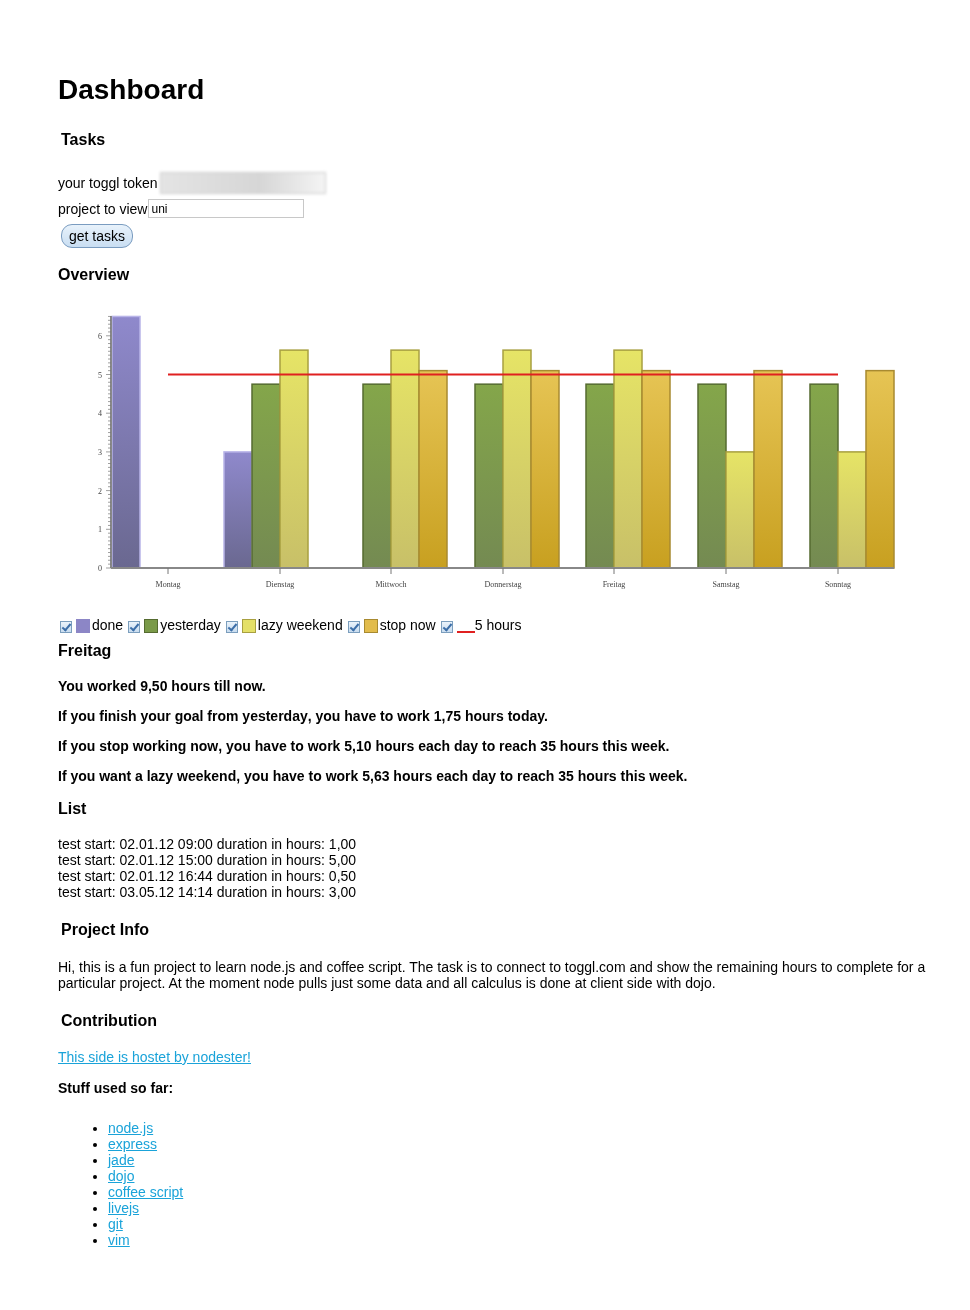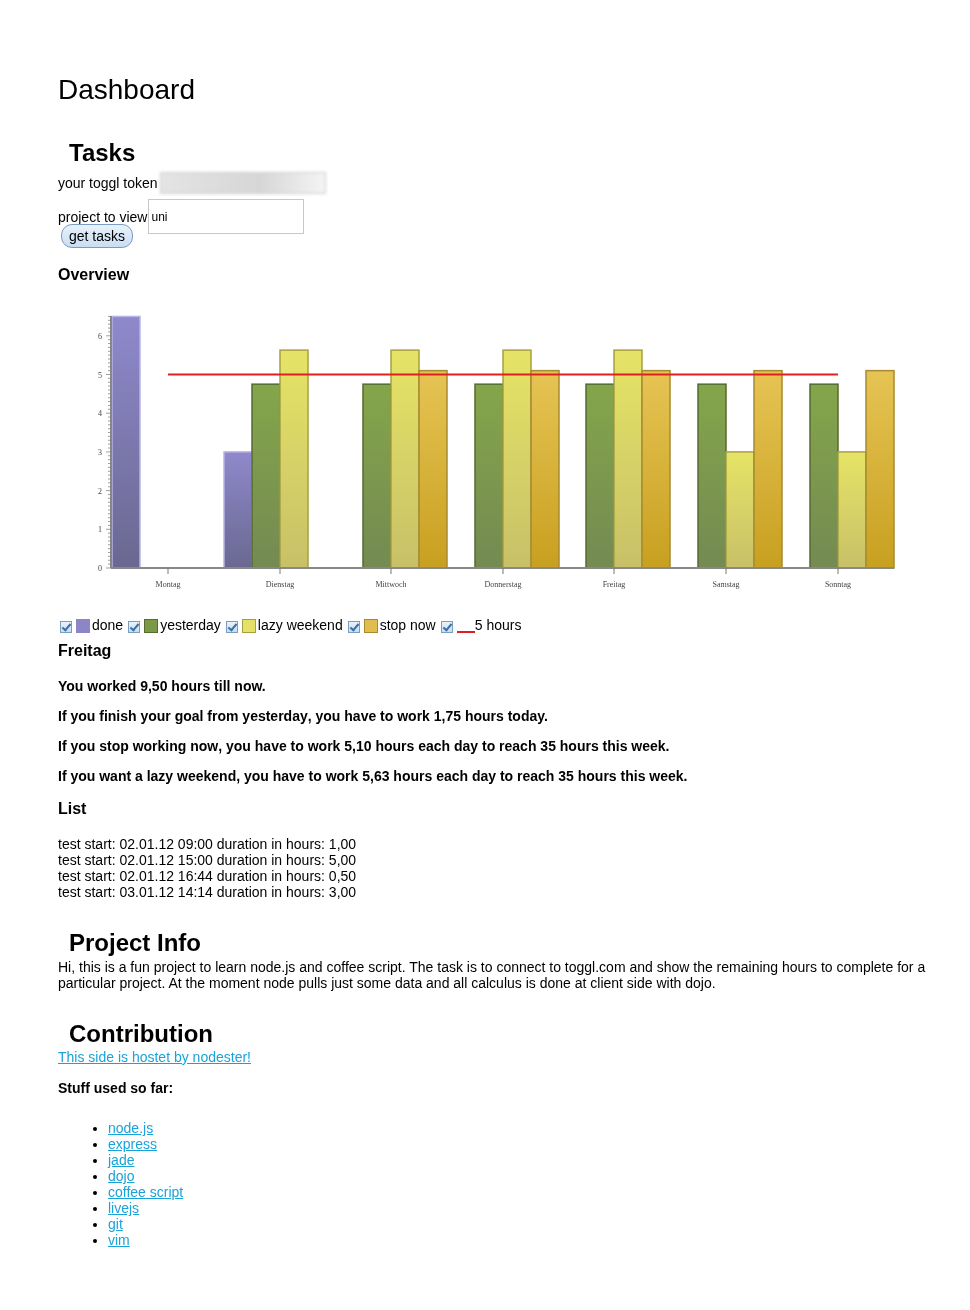--- a/index.html
+++ b/index.html
@@ -1,23 +1,23 @@
 <!DOCTYPE html>
 <html><head>
 <meta charset="utf-8">
 <style>
   html, body { margin: 0; padding: 0; background: #ffffff; }
   body { width: 970px; height: 1310px; position: relative; font-family: "Liberation Sans", sans-serif; color: #000; font-size: 14px; }
   .page { position: absolute; left: 58px; top: 0; width: 870px; }
-  h1 { position: absolute; top: 74px; left: 0; margin: 0; font-size: 28px; font-weight: normal; }
-  h2 { margin: 11px; font-size: 24px; font-weight: bold; position: absolute; left: 0; }
+  h1 { position: absolute; top: 74px; left: 0; margin: 0; font-size: 28px; font-weight: bold; }
+  h2 { margin: 3px; font-size: 16px; font-weight: bold; position: absolute; left: 0; }
   h3 { margin: 0; font-size: 16px; font-weight: bold; position: absolute; left: 0; }
   .row { position: absolute; left: 0; font-size: 14px; display: flex; align-items: center; }
   .token-input { width: 164px; height: 20px; border: 1px solid #ccc; background: linear-gradient(90deg, #e4e4e4, #d6d6d6 60%, #f4f4f4); margin-left: 2px; filter: blur(1.5px); }
-  .text-input { width: 150px; height: 17px; border: 1px solid #c8c8c8; font-family: "Liberation Sans", sans-serif; font-size: 12px; padding: 8px 2px; margin-left: 1px; }
+  .text-input { width: 150px; height: 17px; border: 1px solid #c8c8c8; font-family: "Liberation Sans", sans-serif; font-size: 12px; padding: 0 2px; margin-left: 1px; }
   .btn { position: absolute; top: 224px; left: 3px; height: 24px; padding: 0 7px; border: 1px solid #7a9cc0; border-radius: 11px; background: linear-gradient(#e8f2fb, #c9def2); font-family: "Liberation Sans", sans-serif; font-size: 14px; color: #000; }
   .chart { position: absolute; left: -58px; top: 300px; }
   .legend { position: absolute; top: 617px; left: 2px; display: flex; align-items: flex-end; font-size: 14px; }
   .cb { width: 12px; height: 12px; border: 1px solid #7b9ebd; background: linear-gradient(#eaf3fb, #c8dcef); margin-right: 4px; position: relative; box-sizing: border-box; }
   .cb::after { content: ""; position: absolute; left: 3px; top: 0px; width: 3px; height: 7px; border-right: 2px solid #3c6ea8; border-bottom: 2px solid #3c6ea8; transform: rotate(40deg); }
   .sw { width: 14px; height: 14px; box-sizing: border-box; margin-right: 2px; }
   .lg-label { margin-right: 5px; }
   .line-sw { width: 18px; height: 2px; background: #e02020; margin-right: 0; }
   p.s { position: absolute; left: 0; margin: 0; font-size: 14px; white-space: nowrap; font-weight: bold; }
   .list { position: absolute; top: 836px; left: 0; font-size: 14px; line-height: 16px; }
@@ -204,21 +204,21 @@
   <p class="s" style="top:678px">You worked 9,50 hours till now.</p>
   <p class="s" style="top:708px"><span>If you finish your goal from </span><b>yesterday</b><span>, you have to work 1,75 hours today.</span></p>
   <p class="s" style="top:738px"><span>If you </span><b>stop working now</b><span>, you have to work 5,10 hours each day to reach 35 hours this week.</span></p>
   <p class="s" style="top:768px"><span>If you want a </span><b>lazy weekend</b><span>, you have to work 5,63 hours each day to reach 35 hours this week.</span></p>
 
   <h3 style="top:800px">List</h3>
   <div class="list">
     <div>test start: 02.01.12 09:00 duration in hours: 1,00</div>
     <div>test start: 02.01.12 15:00 duration in hours: 5,00</div>
     <div>test start: 02.01.12 16:44 duration in hours: 0,50</div>
-    <div>test start: 03.01.12 14:14 duration in hours: 3,00</div>
+    <div>test start: 03.05.12 14:14 duration in hours: 3,00</div>
   </div>
 
   <h2 style="top:918px">Project Info</h2>
   <div class="info">Hi, this is a fun project to learn node.js and coffee script. The task is to connect to toggl.com and show the remaining hours to complete for a particular project. At the moment node pulls just some data and all calculus is done at client side with dojo.</div>
 
   <h2 style="top:1009px">Contribution</h2>
   <a class="host" href="#">This side is hostet by nodester!</a>
   <p class="s" style="top:1080px">Stuff used so far:</p>
   <ul>
     <li><a href="#">node.js</a></li>

